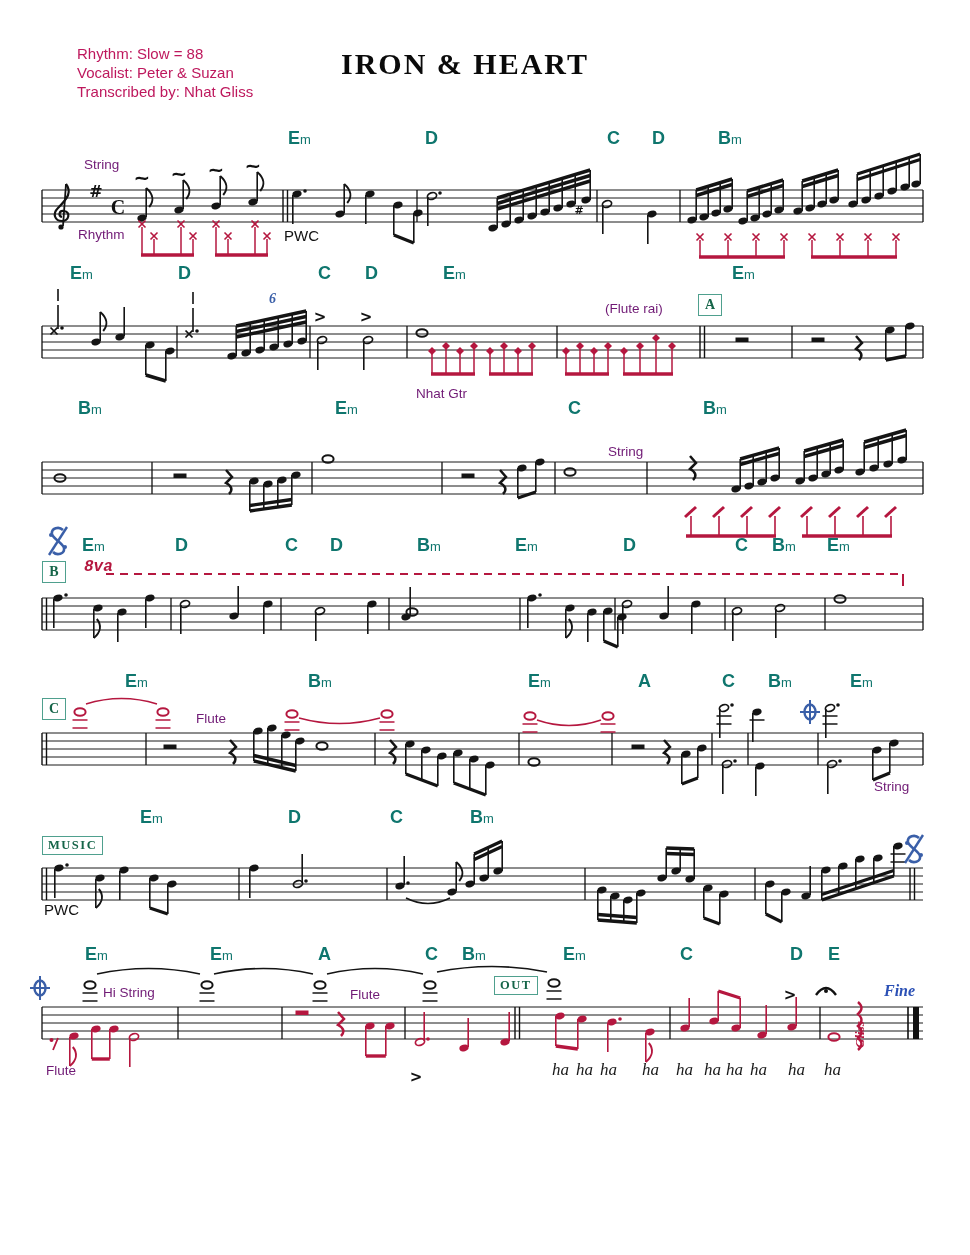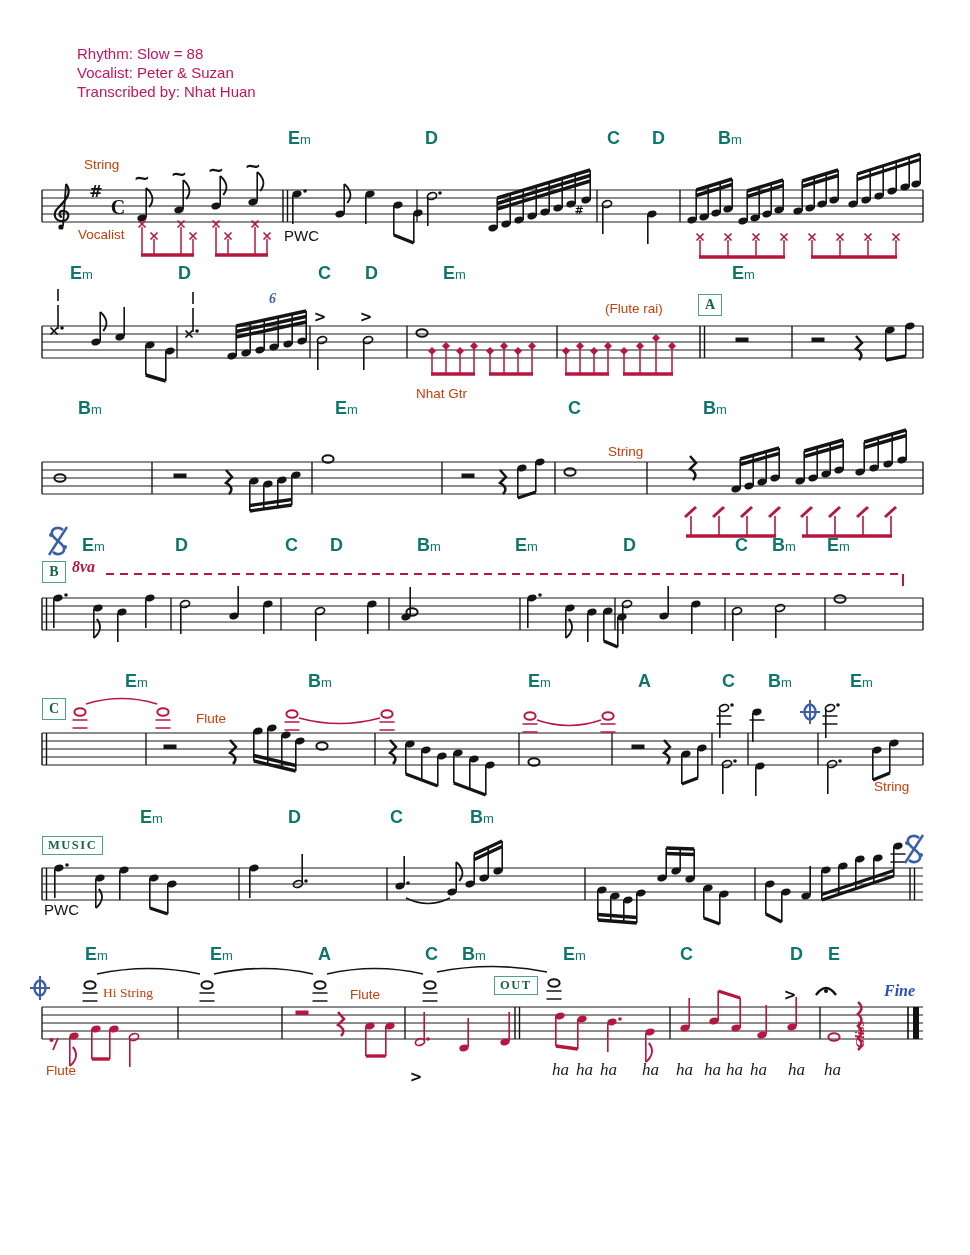--- a/index.html
+++ b/index.html
@@ -7,21 +7,21 @@
         font-family:"Liberation Sans",sans-serif;}
   #notation{position:absolute;left:0;top:0;}
   .hdr{position:absolute;left:45px;top:44px;font-size:15px;line-height:19px;color:#be185d;margin-left:32px;}
   .title{position:absolute;left:0;right:40px;top:47px;text-align:center;
          font-family:"Liberation Serif",serif;font-weight:bold;font-size:30px;
          letter-spacing:2px;color:#0a0a0a;}
   .chord{position:absolute;color:#0f766e;white-space:nowrap;}
   .chord .root{font-weight:bold;font-size:18px;}
   .chord .suf{font-weight:400;font-size:13px;}
   .lab{position:absolute;white-space:nowrap;}
-  .inst{color:#c2410c;font-size:13.5px;}
+  .inst{color:#701a75;font-size:13.5px;}
   .plain{color:#111;font-size:15px;}
   .tuplet{color:#3a5fa8;font:italic bold 14px "Liberation Serif",serif;}
   .octave{color:#b5173f;font:italic bold 16px "Liberation Serif",serif;}
   .fine{color:#2b50b5;font:italic bold 16px "Liberation Serif",serif;}
   .gliss{color:#b5173f;font:italic bold 13px "Liberation Serif",serif;
          transform:rotate(-90deg);transform-origin:left top;}
   .box{position:absolute;border:1.6px solid #4fa08e;color:#166549;
        font:bold 14px "Liberation Serif",serif;min-width:22px;height:20px;
        line-height:20px;text-align:center;background:#fff;}
   .boxw{font-size:12.5px;letter-spacing:1.5px;height:17px;line-height:17px;padding:0 5px;}
@@ -735,22 +735,23 @@
       <ellipse cx="834" cy="1037" rx="5.6" ry="3.7" fill="none" stroke="#b5173f" stroke-width="2"></ellipse>
       <path d="M816,995 Q826,981 836,995" fill="none" stroke="#111" stroke-width="2.4"></path>
       <circle cx="826" cy="991" r="2" fill="#111"></circle>
       <path d="M858,1002 q7,6 0,12 q7,6 0,12 q7,6 0,12 q7,6 0,12" fill="none" stroke="#b5173f" stroke-width="2.4"></path>
       <line x1="908" y1="1007" x2="908" y2="1039" stroke="#111" stroke-width="1.6"></line>
       <rect x="913" y="1007" width="6" height="32" fill="#111"></rect>
     </svg>
   <div class="hdr">
     <div>Rhythm: Slow = 88</div>
     <div>Vocalist: Peter &amp; Suzan</div>
-    <div>Transcribed by: Nhat Huan</div>
+    <div>Transcribed by: Nhat Gliss</div>
   </div>
+  <div class="title">IRON &amp; HEART</div>
 <div class="chord" style="position: absolute; left: 288px; top: 128px;"><span class="root">E</span><span class="suf">m</span></div>
     <div class="chord" style="position: absolute; left: 425px; top: 128px;"><span class="root">D</span><span class="suf"></span></div>
     <div class="chord" style="position: absolute; left: 607px; top: 128px;"><span class="root">C</span><span class="suf"></span></div>
     <div class="chord" style="position: absolute; left: 652px; top: 128px;"><span class="root">D</span><span class="suf"></span></div>
     <div class="chord" style="position: absolute; left: 718px; top: 128px;"><span class="root">B</span><span class="suf">m</span></div>
     <div class="chord" style="position: absolute; left: 70px; top: 263px;"><span class="root">E</span><span class="suf">m</span></div>
     <div class="chord" style="position: absolute; left: 178px; top: 263px;"><span class="root">D</span><span class="suf"></span></div>
     <div class="chord" style="position: absolute; left: 318px; top: 263px;"><span class="root">C</span><span class="suf"></span></div>
     <div class="chord" style="position: absolute; left: 365px; top: 263px;"><span class="root">D</span><span class="suf"></span></div>
     <div class="chord" style="position: absolute; left: 443px; top: 263px;"><span class="root">E</span><span class="suf">m</span></div>
@@ -783,31 +784,31 @@
     <div class="chord" style="position: absolute; left: 85px; top: 944px;"><span class="root">E</span><span class="suf">m</span></div>
     <div class="chord" style="position: absolute; left: 210px; top: 944px;"><span class="root">E</span><span class="suf">m</span></div>
     <div class="chord" style="position: absolute; left: 318px; top: 944px;"><span class="root">A</span><span class="suf"></span></div>
     <div class="chord" style="position: absolute; left: 425px; top: 944px;"><span class="root">C</span><span class="suf"></span></div>
     <div class="chord" style="position: absolute; left: 462px; top: 944px;"><span class="root">B</span><span class="suf">m</span></div>
     <div class="chord" style="position: absolute; left: 563px; top: 944px;"><span class="root">E</span><span class="suf">m</span></div>
     <div class="chord" style="position: absolute; left: 680px; top: 944px;"><span class="root">C</span><span class="suf"></span></div>
     <div class="chord" style="position: absolute; left: 790px; top: 944px;"><span class="root">D</span><span class="suf"></span></div>
     <div class="chord" style="position: absolute; left: 828px; top: 944px;"><span class="root">E</span><span class="suf"></span></div>
     <div class="lab inst" style="position: absolute; left: 84px; top: 157px;">String</div>
-    <div class="lab inst" style="position: absolute; left: 78px; top: 227px;">Vocalist</div>
+    <div class="lab inst" style="position: absolute; left: 78px; top: 227px;">Rhythm</div>
     <div class="lab plain" style="position: absolute; left: 284px; top: 227px;">PWC</div>
     <div class="lab tuplet" style="position: absolute; left: 269px; top: 291px;">6</div>
     <div class="lab inst" style="position: absolute; left: 605px; top: 301px;">(Flute rai)</div>
     <div class="lab inst" style="position: absolute; left: 416px; top: 386px;">Nhat Gtr</div>
     <div class="lab inst" style="position: absolute; left: 608px; top: 444px;">String</div>
-    <div class="lab octave" style="position: absolute; left: 72px; top: 558px;">8va</div>
+    <div class="lab octave" style="position: absolute; left: 84px; top: 558px; font-family: Liberation Mono, monospace;">8va</div>
     <div class="lab inst" style="position: absolute; left: 196px; top: 711px;">Flute</div>
     <div class="lab inst" style="position: absolute; left: 874px; top: 779px;">String</div>
     <div class="lab plain" style="position: absolute; left: 44px; top: 901px;">PWC</div>
-    <div class="lab inst" style="position: absolute; left: 103px; top: 985px; font-family: Liberation Serif, serif;">Hi String</div>
+    <div class="lab inst" style="position: absolute; left: 103px; top: 985px;">Hi String</div>
     <div class="lab inst" style="position: absolute; left: 350px; top: 987px;">Flute</div>
     <div class="lab inst" style="position: absolute; left: 46px; top: 1063px;">Flute</div>
     <div class="lab fine" style="position: absolute; left: 884px; top: 982px;">Fine</div>
     <div class="lab gliss" style="position: absolute; left: 852px; top: 1048px;">Gliss</div>
     <div class="box" style="position: absolute; left: 698px; top: 294px;">A</div>
     <div class="box" style="position: absolute; left: 42px; top: 561px;">B</div>
     <div class="box" style="position: absolute; left: 42px; top: 698px;">C</div>
     <div class="box boxw" style="position: absolute; left: 42px; top: 836px;">MUSIC</div>
     <div class="box boxw" style="position: absolute; left: 494px; top: 976px;">OUT</div>
     <div class="lyric" style="position: absolute; left: 552px; top: 1060px;">ha</div>

